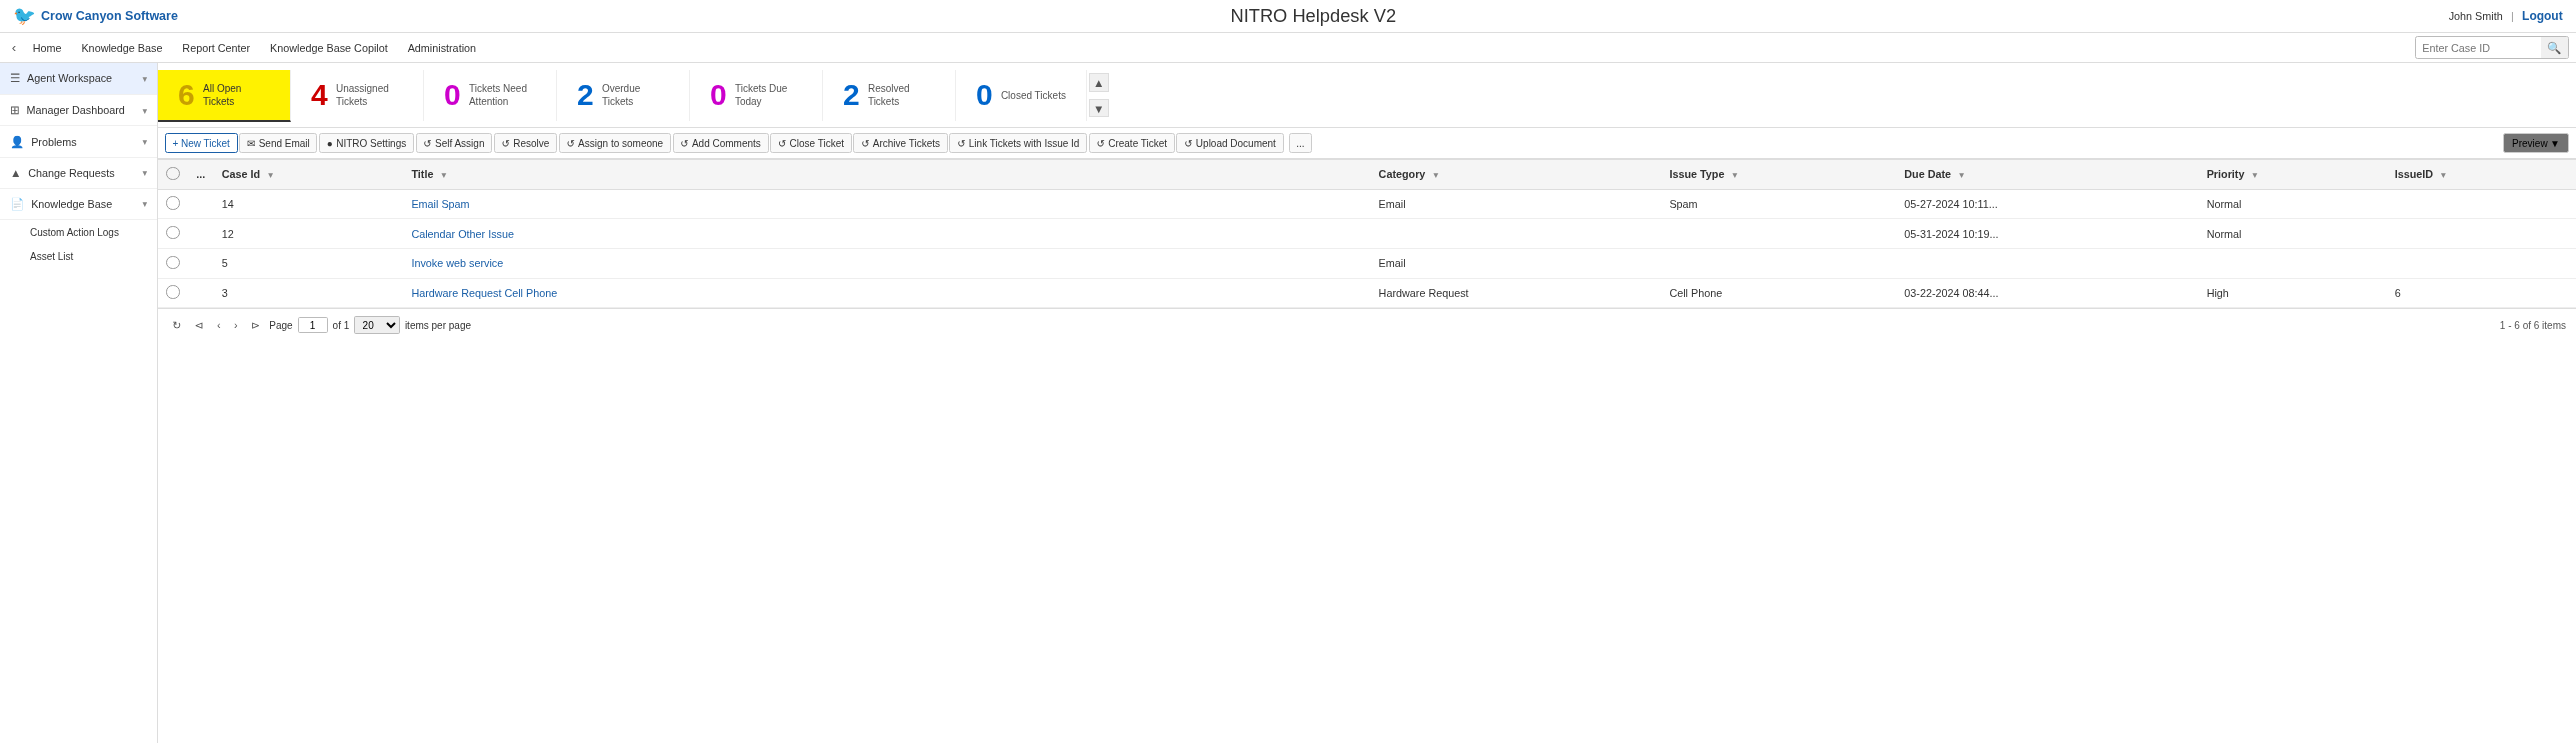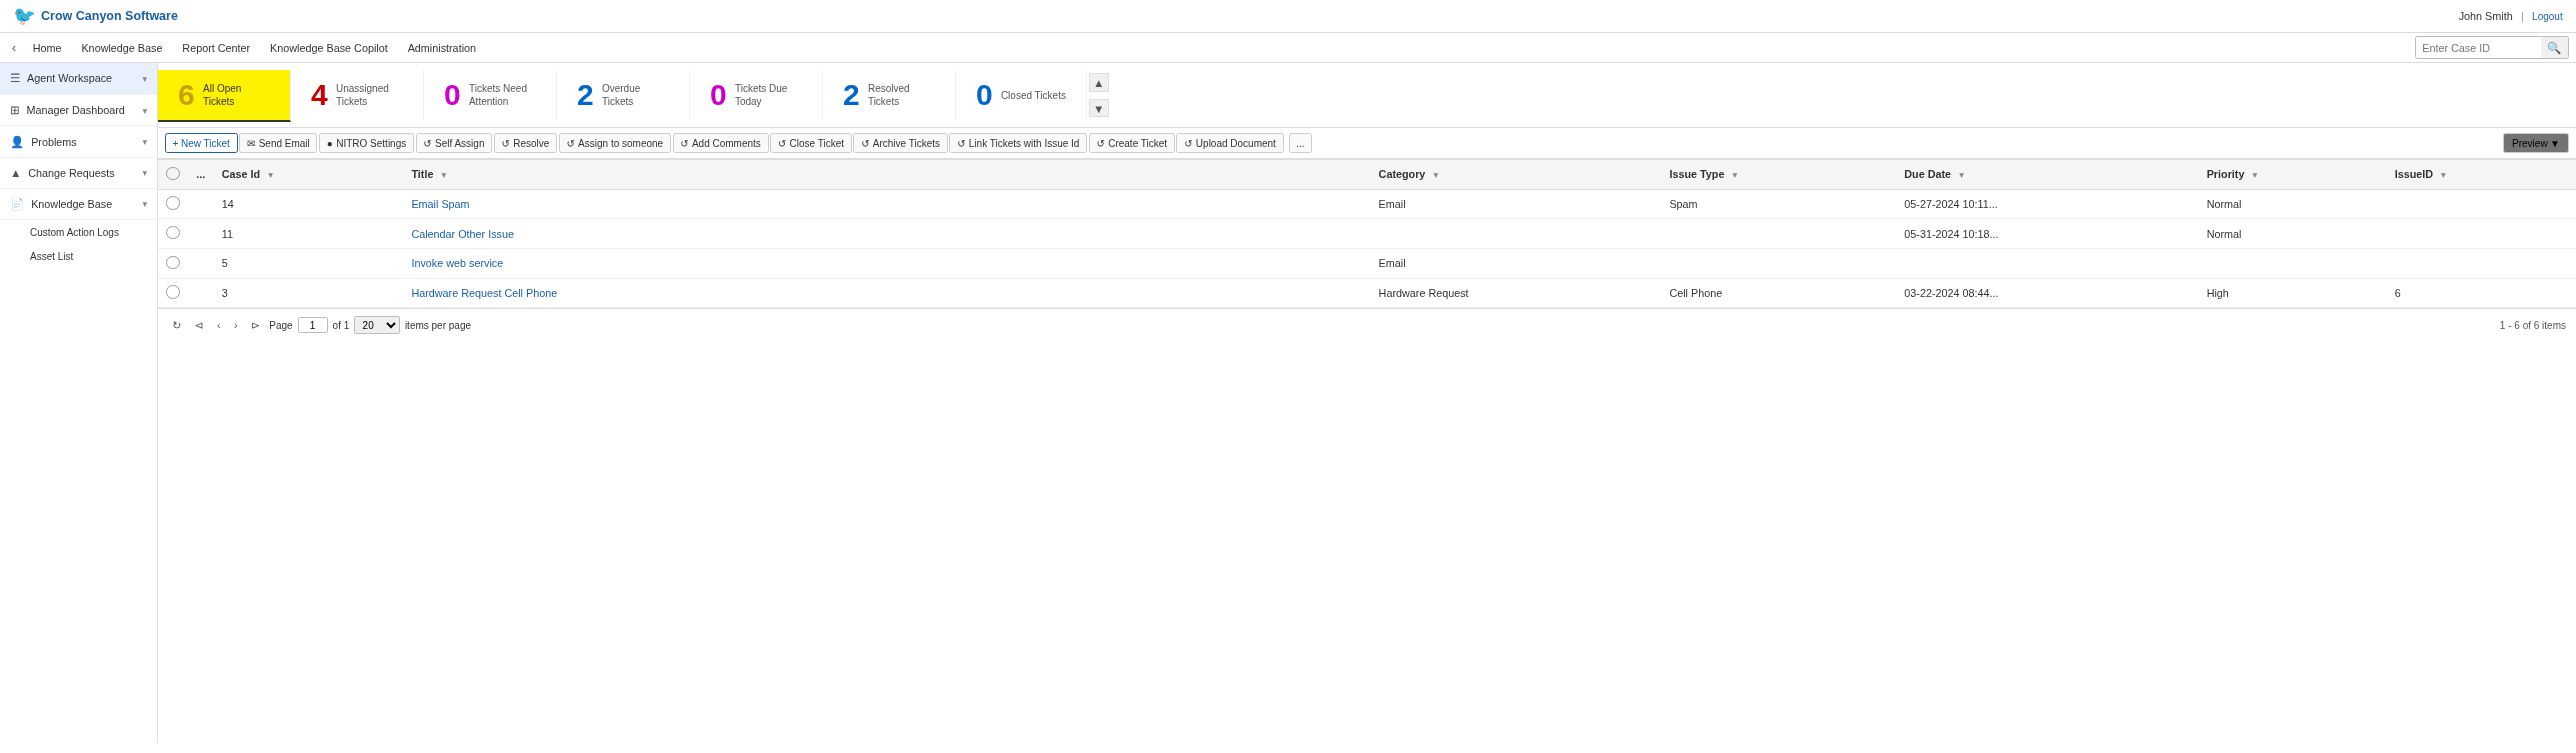--- a/index.html
+++ b/index.html
@@ -9,21 +9,21 @@
     .top-bar {
       display: flex; align-items: center; justify-content: space-between;
       padding: 5px 13.3px; border-bottom: 0.8px solid #ddd; background: #fff;
     }
     .logo { display: flex; align-items: center; gap: 5px; }
     .logo-icon { color: #1a5fa8; font-size: 18.3px; }
     .logo-text { color: #1a5fa8; font-weight: 700; font-size: 12.5px; }
     .app-title { font-size: 18.3px; font-weight: 400; color: #333; text-align: center; flex: 1; }
     .top-right { display: flex; align-items: center; gap: 8.3px; }
     .user-name { font-size: 10.8px; color: #333; }
-    .logout-link { color: #1a5fa8; font-size: 10px; cursor: pointer; text-decoration: none; }
+    .logout-link { color: #1a5fa8; font-size: 12px; cursor: pointer; text-decoration: none; font-weight: bold; }
     .separator { color: #999; }
 
     
     .nav-bar {
       display: flex; align-items: center; padding: 3.3px 6.7px; border-bottom: 0.8px solid #ddd;
       background: #fff; gap: 3.3px;
     }
     .nav-back { color: #555; font-size: 13.3px; cursor: pointer; padding: 1.7px 5px; }
     .nav-link { color: #333; font-size: 10.8px; padding: 3.3px 8.3px; cursor: pointer; text-decoration: none; text-align: center; }
     .case-id-input-wrap { display: flex; align-items: center; margin-left: auto; border: 0.8px solid #bbb; border-radius: 2.5px; overflow: hidden; }
@@ -126,20 +126,21 @@
     .scroll-arrow { font-size: 11.6px; color: #555; cursor: pointer; background: #f0f0f0; border: 0.8px solid #ddd; padding: 1.7px 3.3px; }
   </style>
 </head>
 <body>
 
 <div class="top-bar">
   <div class="logo">
     <span class="logo-icon">🐦</span>
     <span class="logo-text">Crow Canyon Software</span>
   </div>
+  <div class="app-title">NITRO Helpdesk V2</div>
   <div class="top-right">
     <span class="user-name">John Smith</span>
     <span class="separator">|</span>
     <a class="logout-link">Logout</a>
   </div>
 </div>
 
 <div class="nav-bar">
   <span class="nav-back">‹</span>
   <a class="nav-link">Home</a>
@@ -322,25 +323,25 @@
     <td>Spam</td>
     <td>05-27-2024 10:11...</td>
     <td>Normal</td>
     <td></td>
   </tr>
             <tr>
     <td class="checkbox-col">
       <span class="check-circle"></span>
     </td>
     <td></td>
-    <td>11</td>
+    <td>12</td>
     <td><a class="td-link">Calendar Other Issue</a></td>
     <td></td>
     <td></td>
-    <td>05-31-2024 10:18...</td>
+    <td>05-31-2024 10:19...</td>
     <td>Normal</td>
     <td></td>
   </tr>
             <tr>
     <td class="checkbox-col">
       <span class="check-circle"></span>
     </td>
     <td></td>
     <td>5</td>
     <td><a class="td-link">Invoke web service</a></td>

